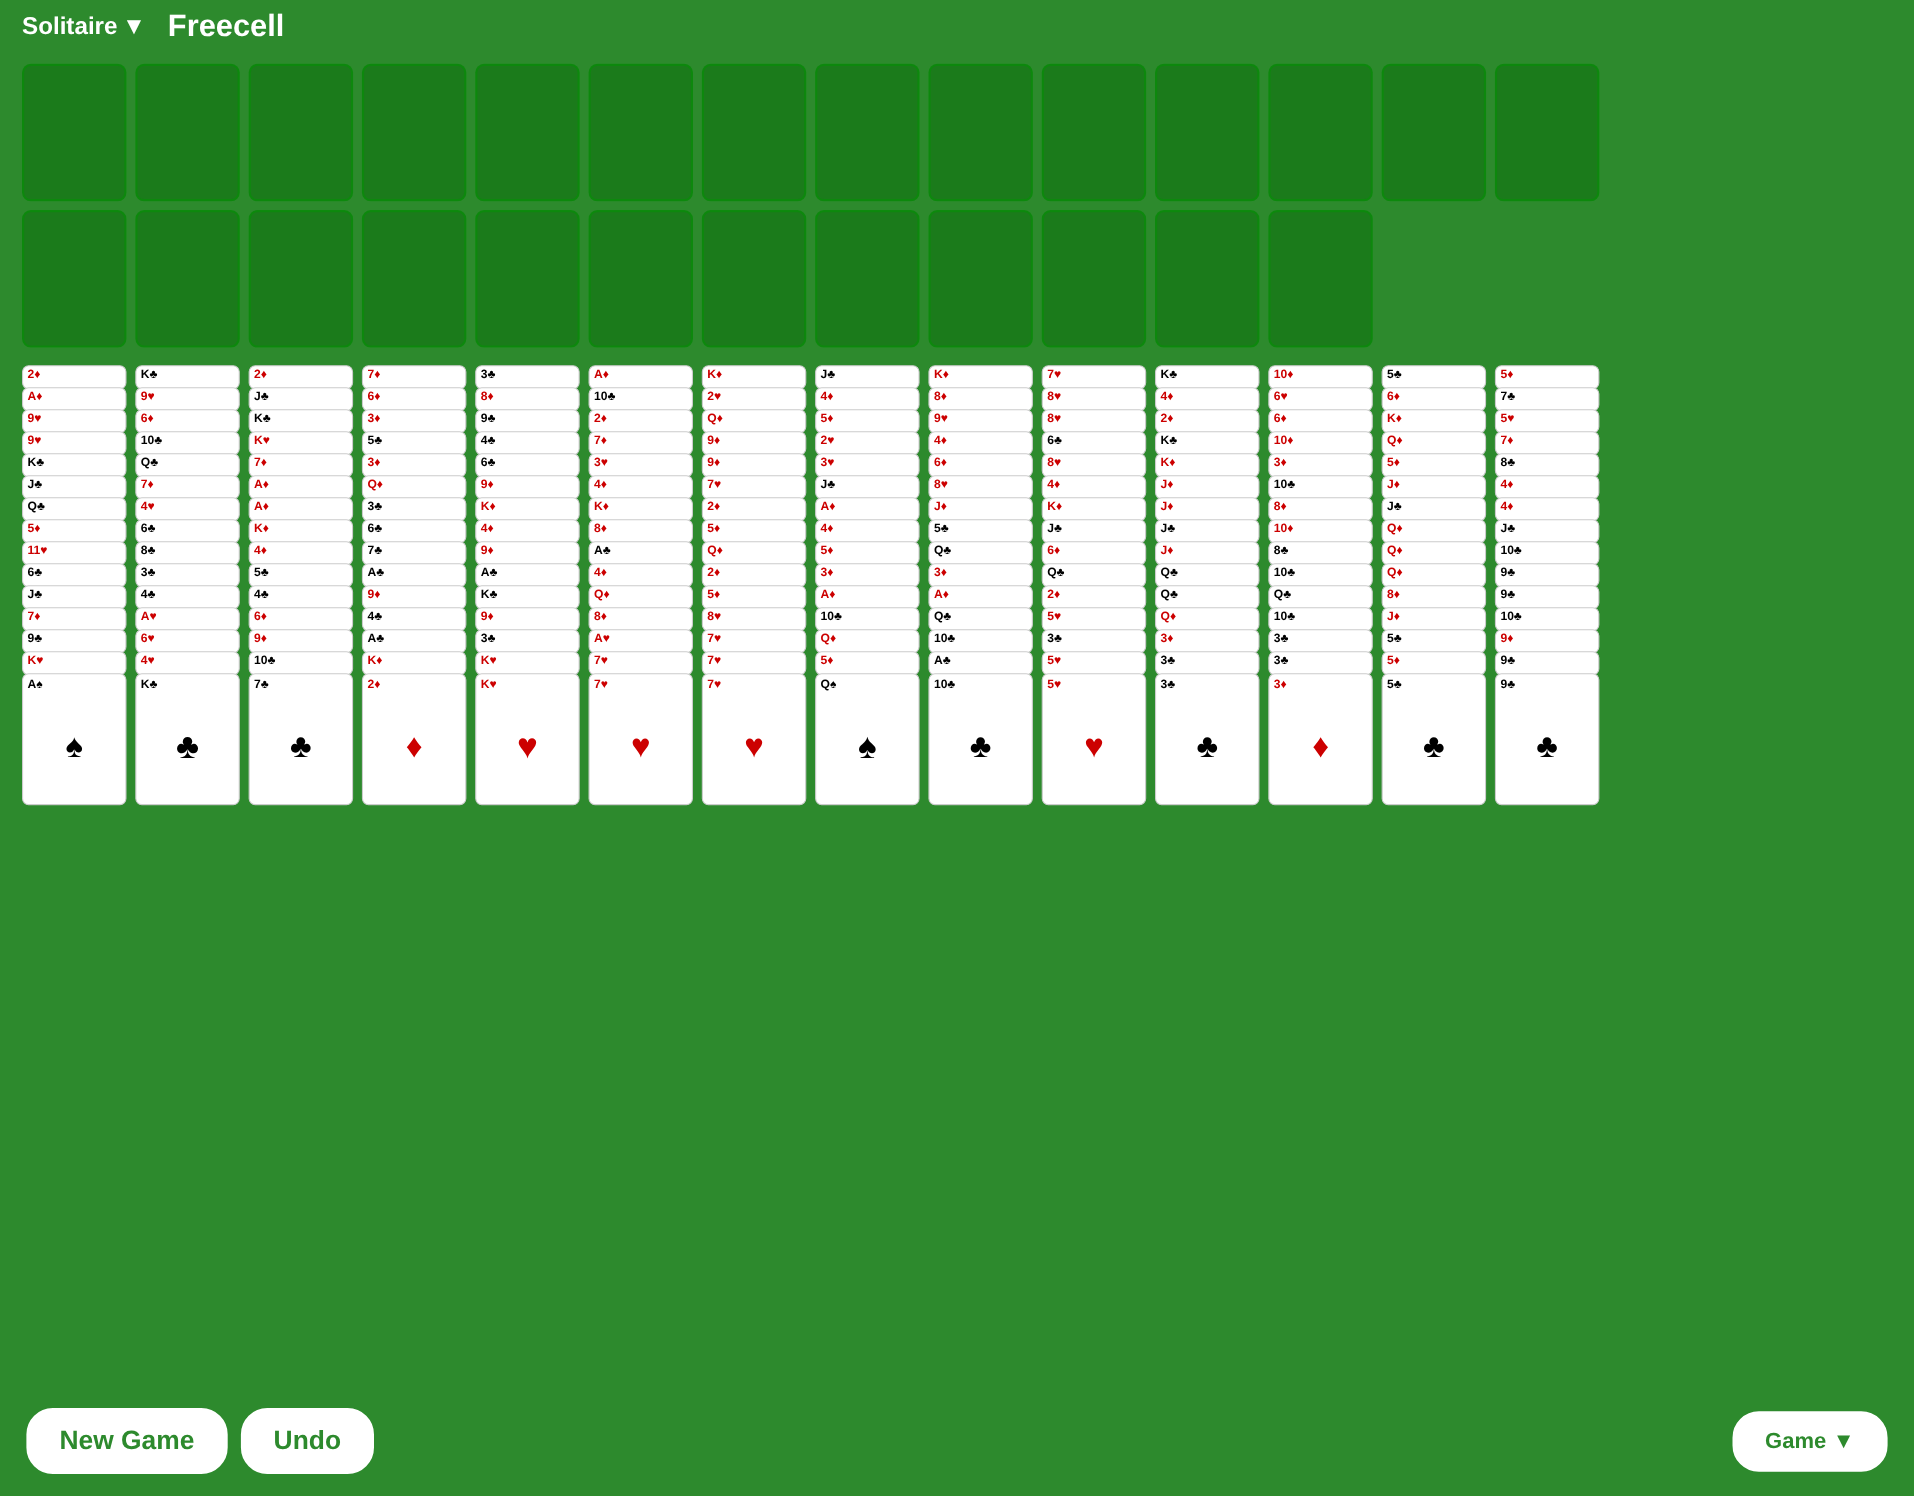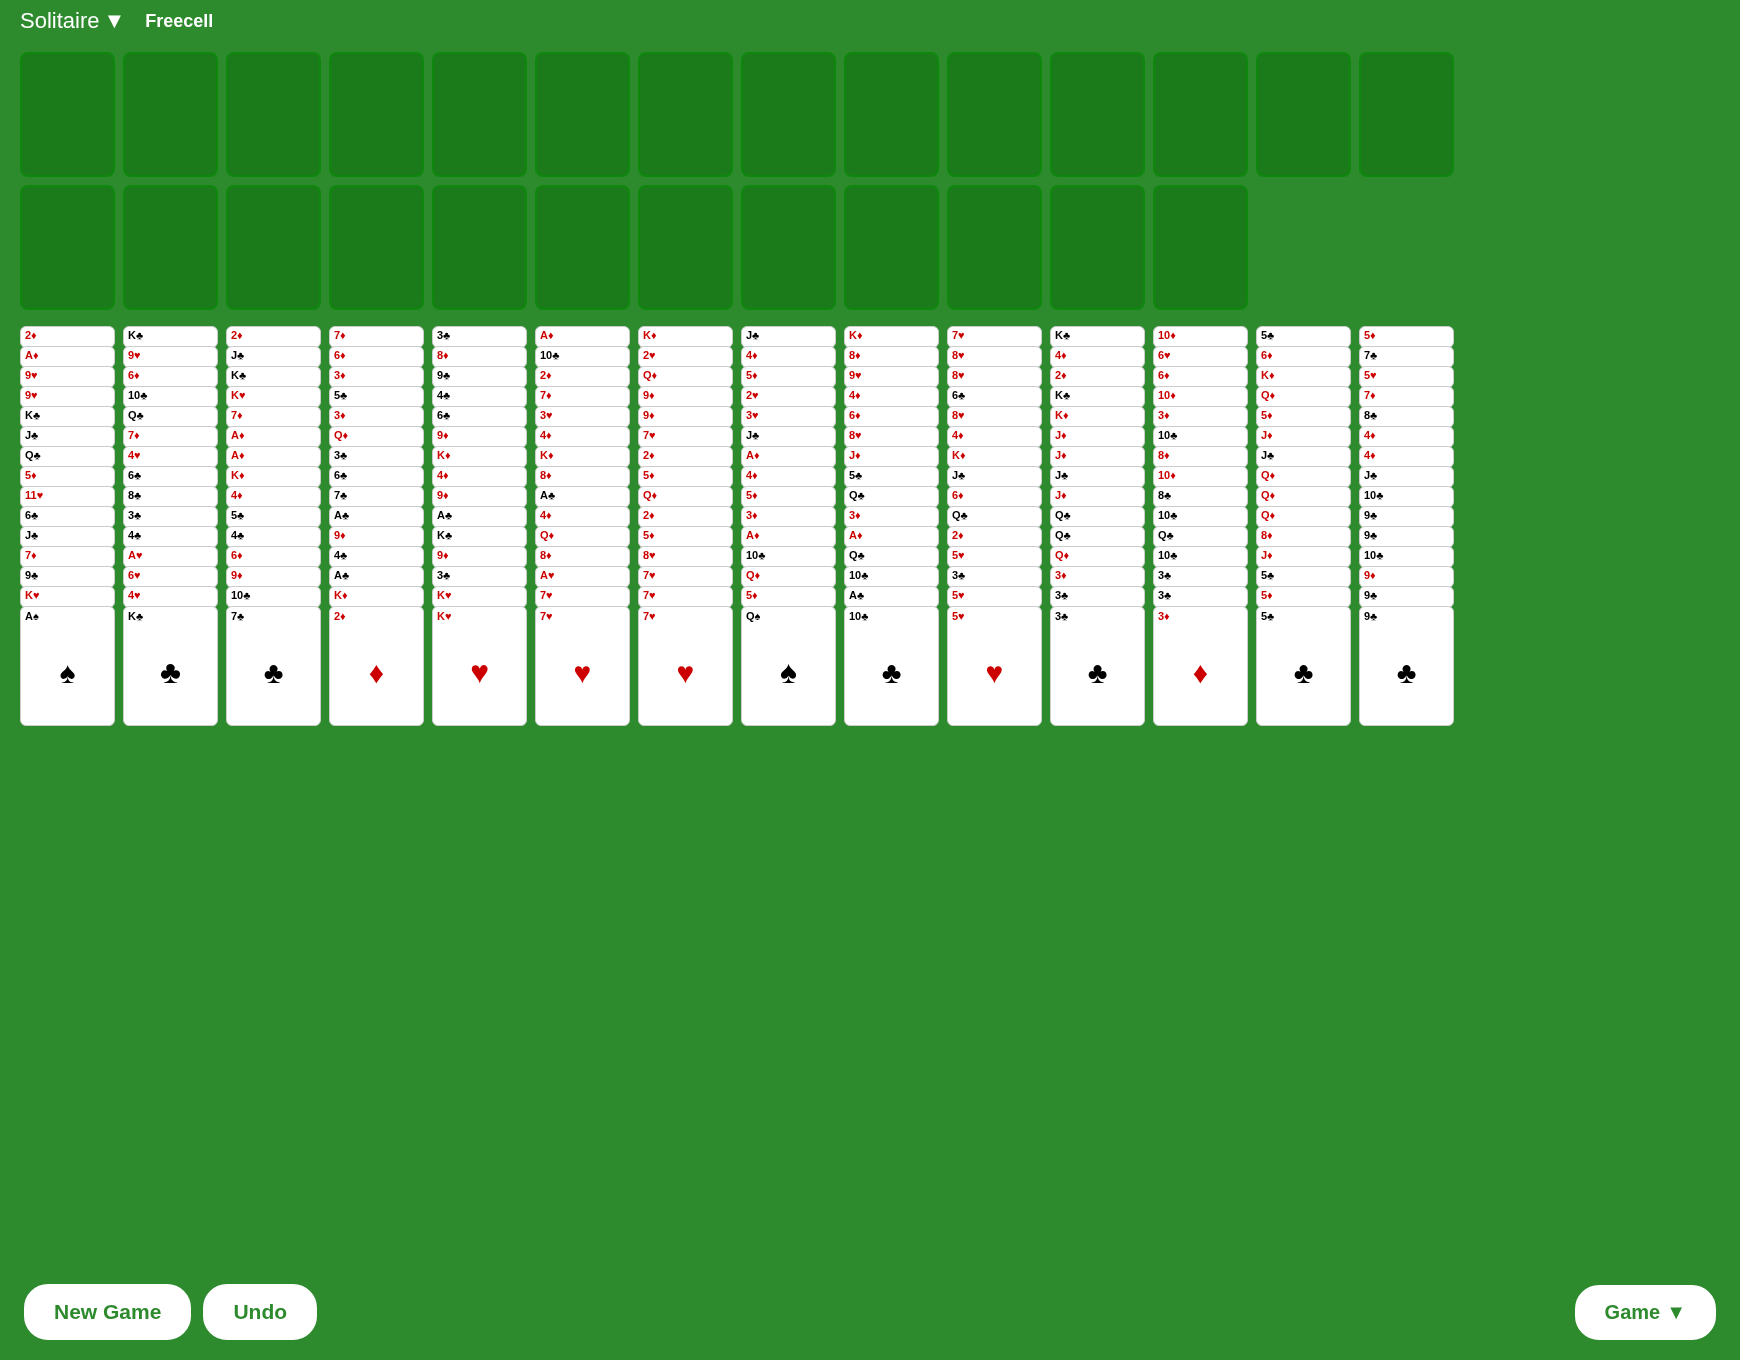--- a/index.html
+++ b/index.html
@@ -13,29 +13,29 @@
     }
     header {
       display: flex;
       align-items: center;
       padding: 8px 20px;
       gap: 20px;
     }
     .header-title {
       color: white;
       font-size: 22px;
-      font-weight: normal;
+      font-weight: bold;
       cursor: pointer;
       display: flex;
       align-items: center;
       gap: 4px;
     }
     .header-subtitle {
       color: white;
-      font-size: 18px;
+      font-size: 28px;
       font-weight: bold;
     }
     .game-area {
       padding: 10px 20px;
     }
     .top-rows {
       display: flex;
       flex-direction: column;
       gap: 8px;
       margin-bottom: 16px;
@@ -106,21 +106,21 @@
       align-items: center;
       justify-content: space-between;
     }
     .btn-group { display: flex; gap: 12px; }
     .btn {
       background: white;
       color: #2d8a2d;
       border: 2px solid white;
       border-radius: 24px;
       padding: 14px 28px;
-      font-size: 21px;
+      font-size: 24px;
       font-weight: bold;
       cursor: pointer;
     }
     .btn-more {
       background: white;
       color: #2d8a2d;
       border: 2px solid white;
       border-radius: 24px;
       padding: 14px 28px;
       font-size: 20px;

